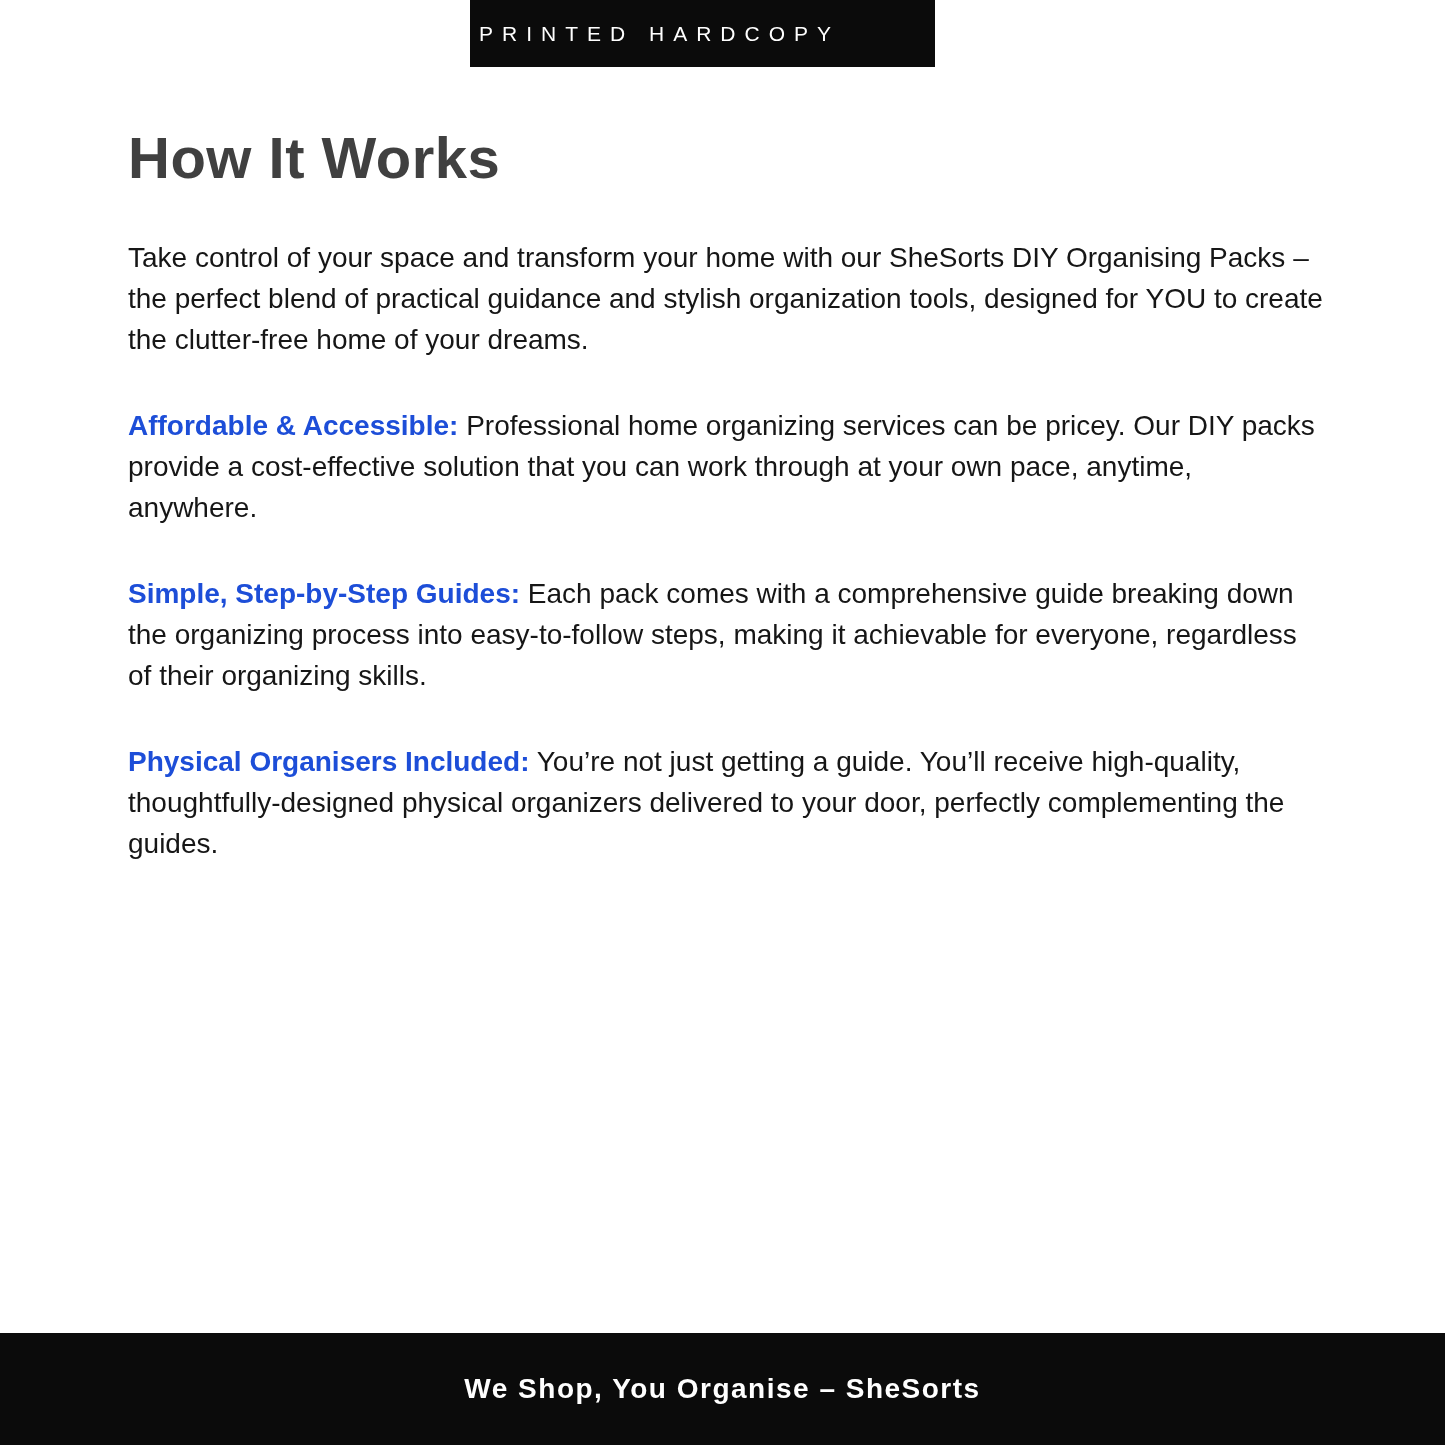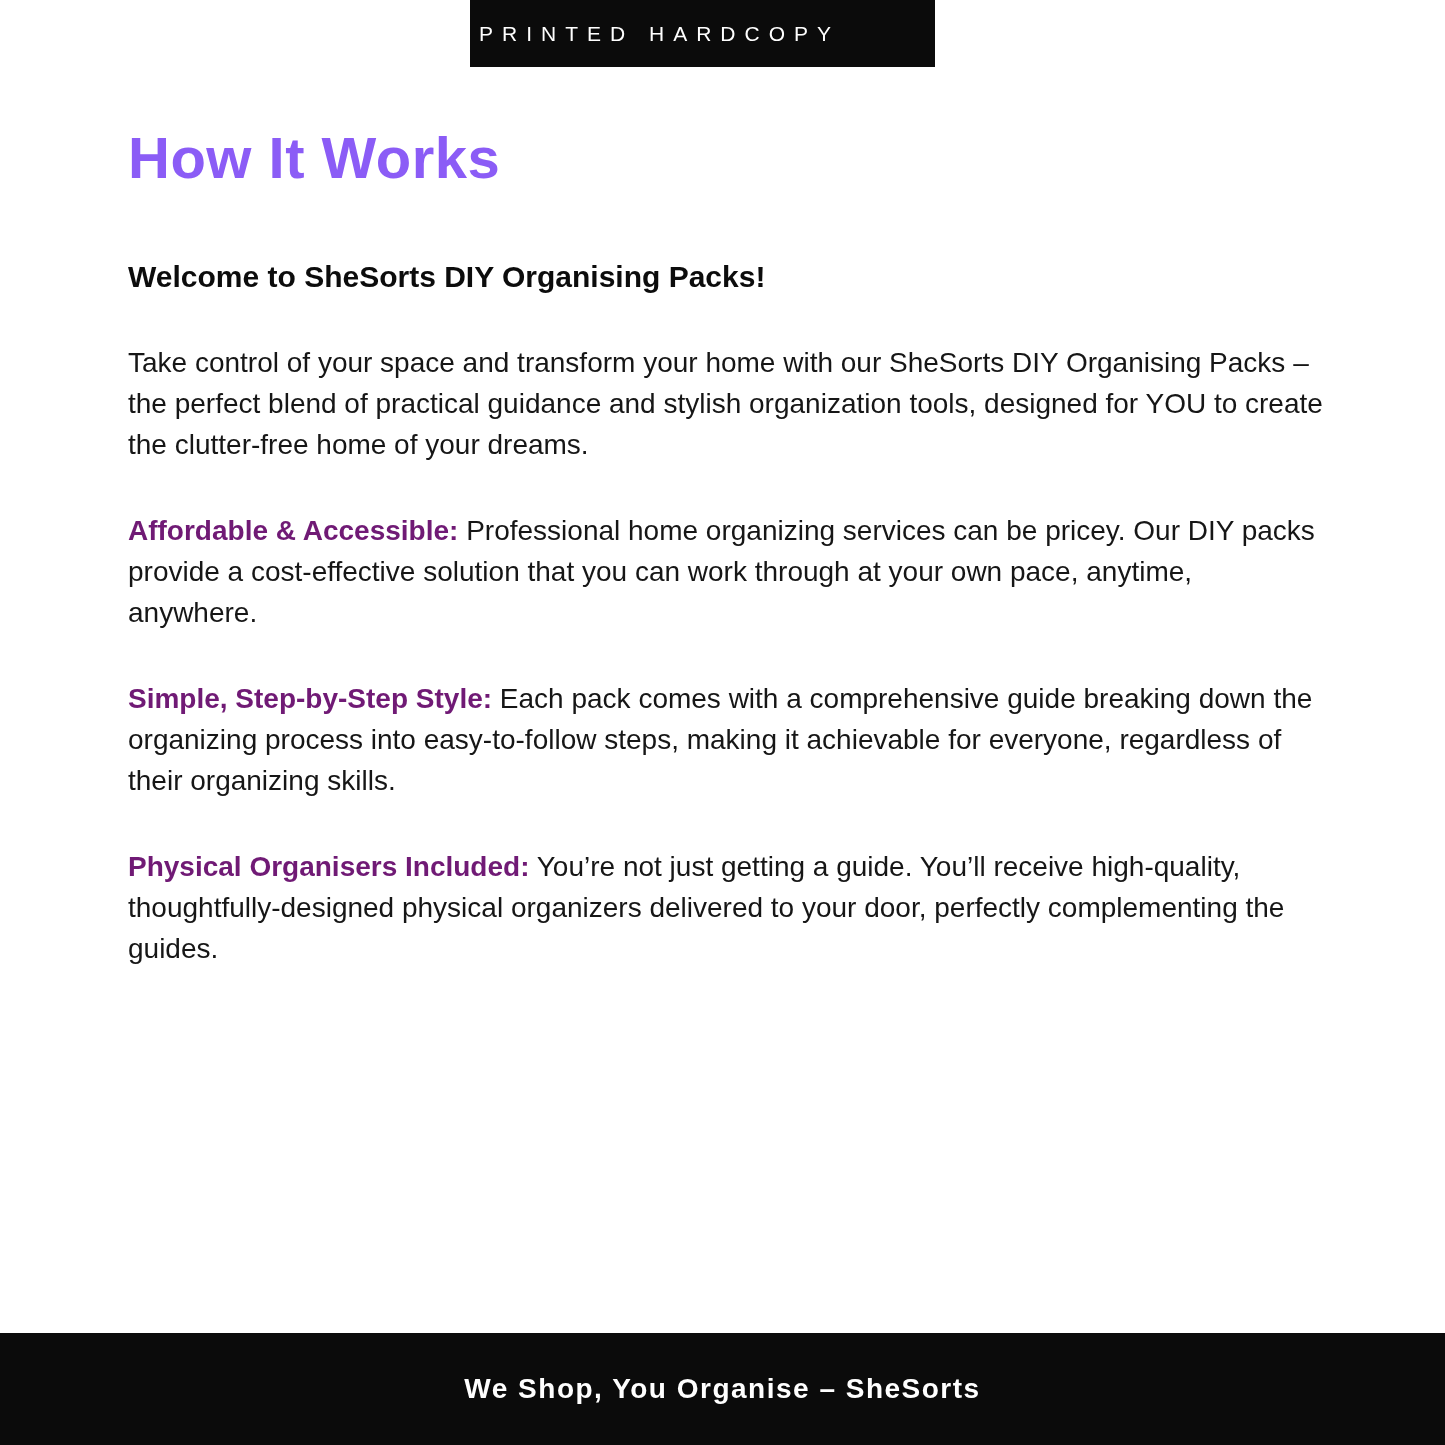--- a/index.html
+++ b/index.html
@@ -42,39 +42,39 @@
     left:128px;
     top:0;
     width:1197px;
   }
   .page-title{
     margin:125px 0 0 0;
     font-size:58px;
     line-height:1.15;
     font-weight:700;
     letter-spacing:0.5px;
-    color:#8b5cf6;
+    color:#404040;
   }
   .para{
     font-size:28px;
     line-height:41px;
     margin:45px 0 0 0;
     color:var(--text);
   }
   .para.first-after-title{
     margin-top:64px;
   }
   .subhead{
     font-size:30px;
     font-weight:700;
     color:#0c0c0c;
   }
   .para strong{
     font-weight:700;
-    color:#701a75;
+    color:#1d4ed8;
   }
   .footer{
     position:absolute;
     left:0;
     top:1333px;
     width:1445px;
     height:112px;
     background:var(--bar);
     display:flex;
     align-items:center;
@@ -91,28 +91,27 @@
 </head>
 <body>
 
 <div class="badge">
   <span class="badge-label">PRINTED HARDCOPY</span>
 </div>
 
 <div class="content">
   <h1 class="page-title">How It Works</h1>
 
-  <p class="para subhead first-after-title">Welcome to SheSorts DIY Organising Packs!</p>
 
   <p class="para">Take control of your space and transform your home with our SheSorts DIY Organising Packs – the perfect blend of practical guidance and stylish organization tools, designed for YOU to create the clutter-free home of your dreams.</p>
 
 
   <p class="para"><strong>Affordable &amp; Accessible:</strong> <span>Professional home organizing services can be pricey. Our DIY packs provide a cost-effective solution that you can work through at your own pace, anytime, anywhere.</span></p>
 
-  <p class="para"><strong>Simple, Step-by-Step Style:</strong> <span>Each pack comes with a comprehensive guide breaking down the organizing process into easy-to-follow steps, making it achievable for everyone, regardless of their organizing skills.</span></p>
+  <p class="para"><strong>Simple, Step-by-Step Guides:</strong> <span>Each pack comes with a comprehensive guide breaking down the organizing process into easy-to-follow steps, making it achievable for everyone, regardless of their organizing skills.</span></p>
 
 
   <p class="para"><strong>Physical Organisers Included:</strong> <span>You’re not just getting a guide. You’ll receive high-quality, thoughtfully-designed physical organizers delivered to your door, perfectly complementing the guides.</span></p>
 </div>
 
 <div class="footer">
   <span class="footer-tagline">We Shop, You Organise – SheSorts</span>
 </div>
 
 </body></html>

